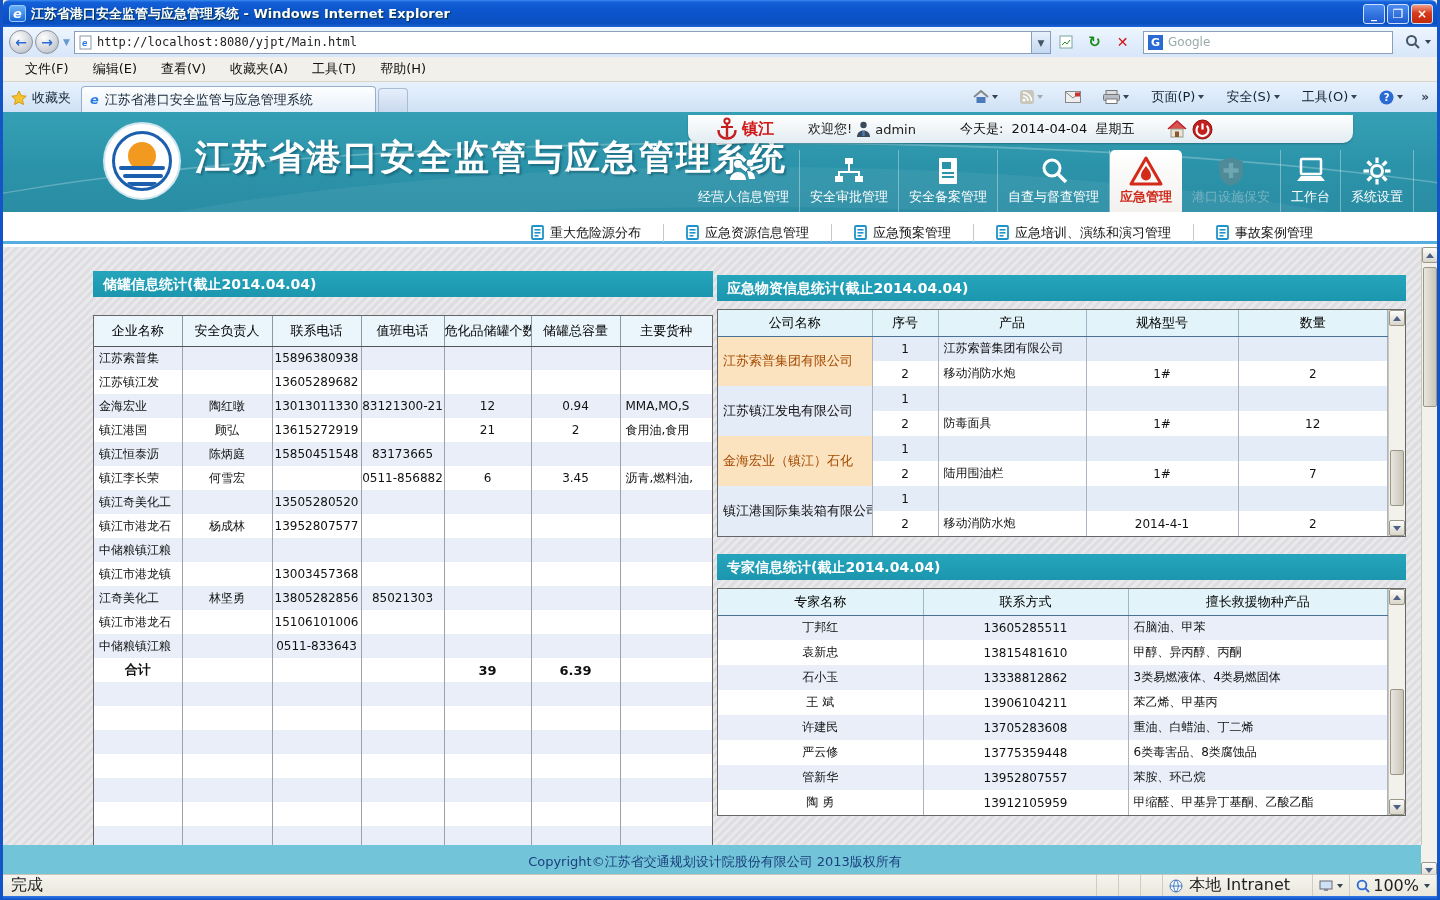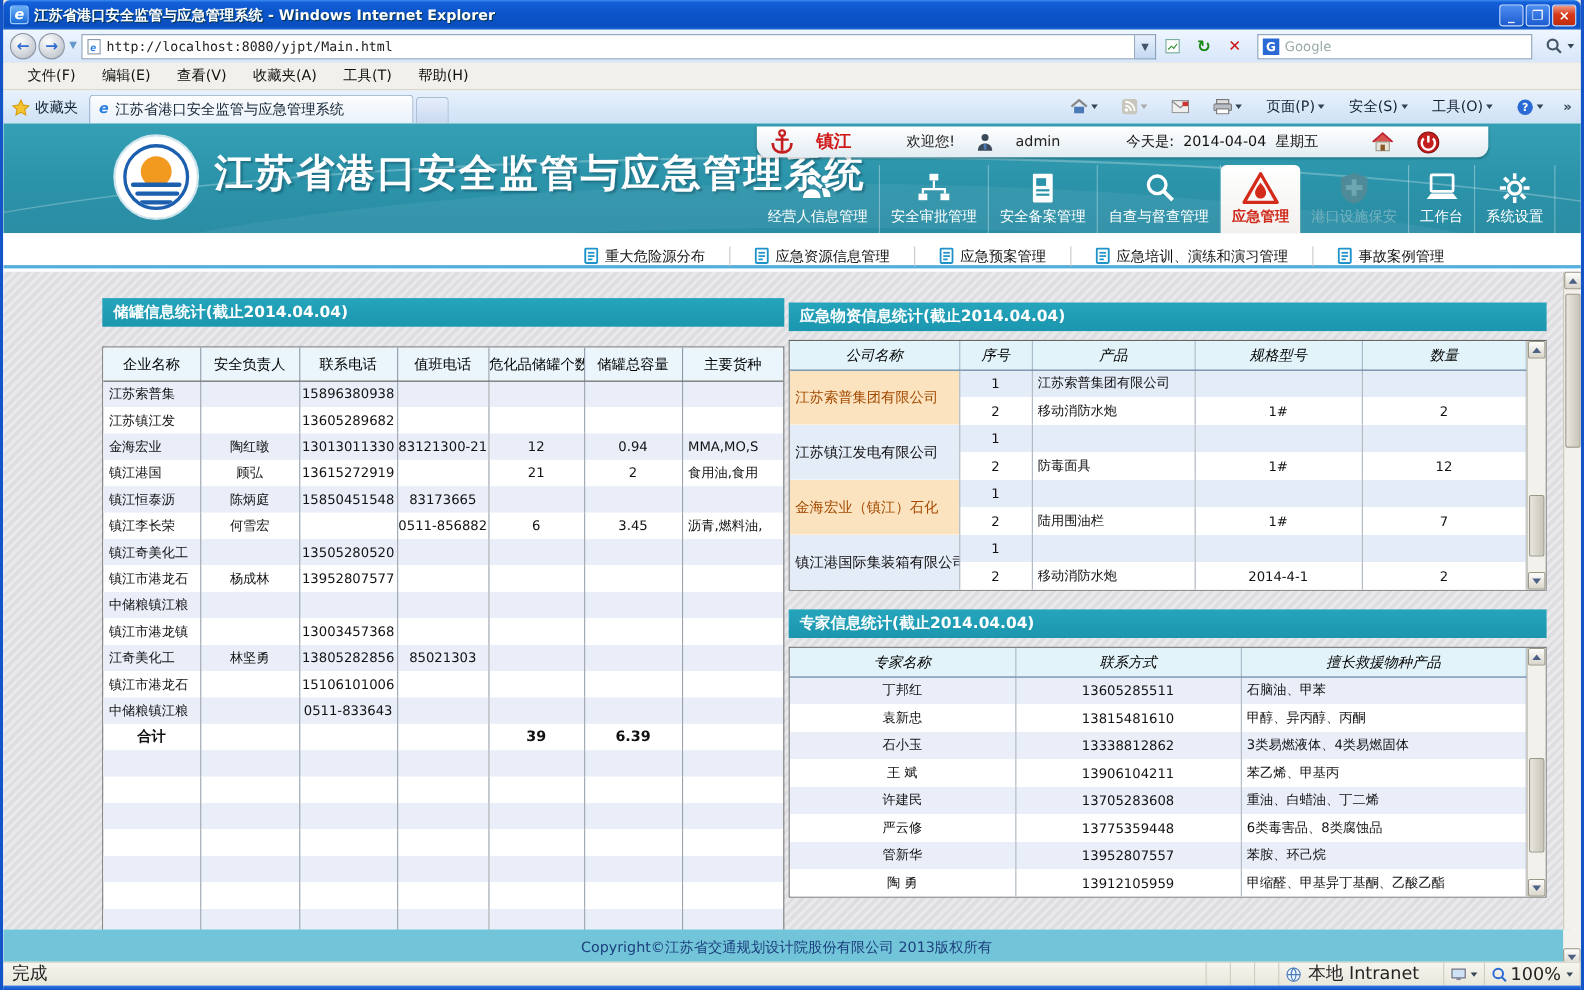--- a/index.html
+++ b/index.html
@@ -66,21 +66,21 @@
   .logo { position:absolute; left:100px; top:10px; width:78px; height:78px; border-radius:50%; background:#fff;
           border:2px solid #cfe6ee; z-index:3; }
   .logo .inner { position:absolute; left:7px; top:7px; width:60px; height:60px; border-radius:50%; border:3px solid #1b5fae; overflow:hidden; background:#fff;}
   .logo .sun { position:absolute; left:13px; top:8px; width:28px; height:28px; border-radius:50%; background:#f29a1f; }
   .logo .wave { position:absolute; left:4px; height:4px; border-radius:3px; background:#1b5fae; }
   .sys-title { position:absolute; left:192px; top:22px; font-size:35px; font-weight:bold; color:#fff; letter-spacing:2px;
                text-shadow:2px 2px 2px rgba(0,40,60,.35); z-index:3; white-space:nowrap; }
 
   .userbar { position:absolute; left:685px; top:3px; width:665px; height:28px; z-index:4;
              background:linear-gradient(180deg,#ffffff,#e2ecf2); border-radius:0 0 10px 10px; box-shadow:0 1px 2px rgba(0,0,0,.25);
-             display:flex; align-items:center; padding:0 12px; gap:20px; }
+             display:flex; align-items:center; padding:0 28px; gap:4px; }
   .city { color:#d01818; font-weight:bold; font-size:16px; margin-right:30px; }
   .welcome { color:#222; }
   .uname { color:#222; margin-right:40px; }
   .dateinfo { color:#111; font-size:13px; }
   .ub-ico { display:inline-flex; align-items:center; }
 
   .mainnav { position:absolute; left:685px; top:38px; height:62px; display:flex; z-index:3; }
   .nav-item { position:relative; height:62px; display:flex; flex-direction:column; align-items:center; justify-content:flex-end;
               padding:4px 10px 6px; color:#fff; font-size:13px; border-right:1px solid rgba(255,255,255,.35); }
   .nav-item .nico { height:34px; display:flex; align-items:center; justify-content:center; }
@@ -109,21 +109,21 @@
   #tank-table td { border-right:1px solid #9aa2ac; height:24px; font-size:12px; color:#111; }
   #tank-table th:last-child, #tank-table td:last-child { border-right:none; }
   #tank-table tbody tr:nth-child(odd) { background:#e9eef9; }
   #tank-table tr.total td { font-weight:bold; font-size:13px; }
 
   
   .sup-panel { position:absolute; left:714px; top:28px; width:689px; }
   .exp-panel { position:absolute; left:714px; top:307px; width:689px;border-radius:21px; }
   .rt-wrap { margin-top:8px; border:1px solid #666; background:#fff; position:relative; padding-right:17px; }
   .rt-wrap table { width:100%; }
-  .rt-wrap th { background:#e2f3f9; border-right:1px solid #9fb6c6; border-bottom:1px solid #4a7296; height:26px; font-size:13px;font-style:italic; }
+  .rt-wrap th { background:#e2f3f9; border-right:1px solid #9fb6c6; border-bottom:1px solid #4a7296; height:26px; font-size:13px; }
   .rt-wrap td { border-right:1px solid #aab4be; height:25px; font-size:12px; color:#111; }
   #supplies-table tr.sub1 td { background:#e4ecf8; }
   #supplies-table tr.sub2 td { background:#fff; }
   #supplies-table td.company { background:#fff; font-size:13px; }
   #supplies-table td.company.hl { background:#fbe3c0; color:#a34a00; }
   #experts-table tbody tr:nth-child(odd) td { background:#e9eef9; }
 
   
   .vsb { position:absolute; top:0; right:0; width:17px; background:#f2f1ec; border-left:1px solid #cac7ba; }
   .sb-btn { position:absolute; left:0; width:16px; height:16px; background:linear-gradient(180deg,#fdfdfc,#d9d5ca);

